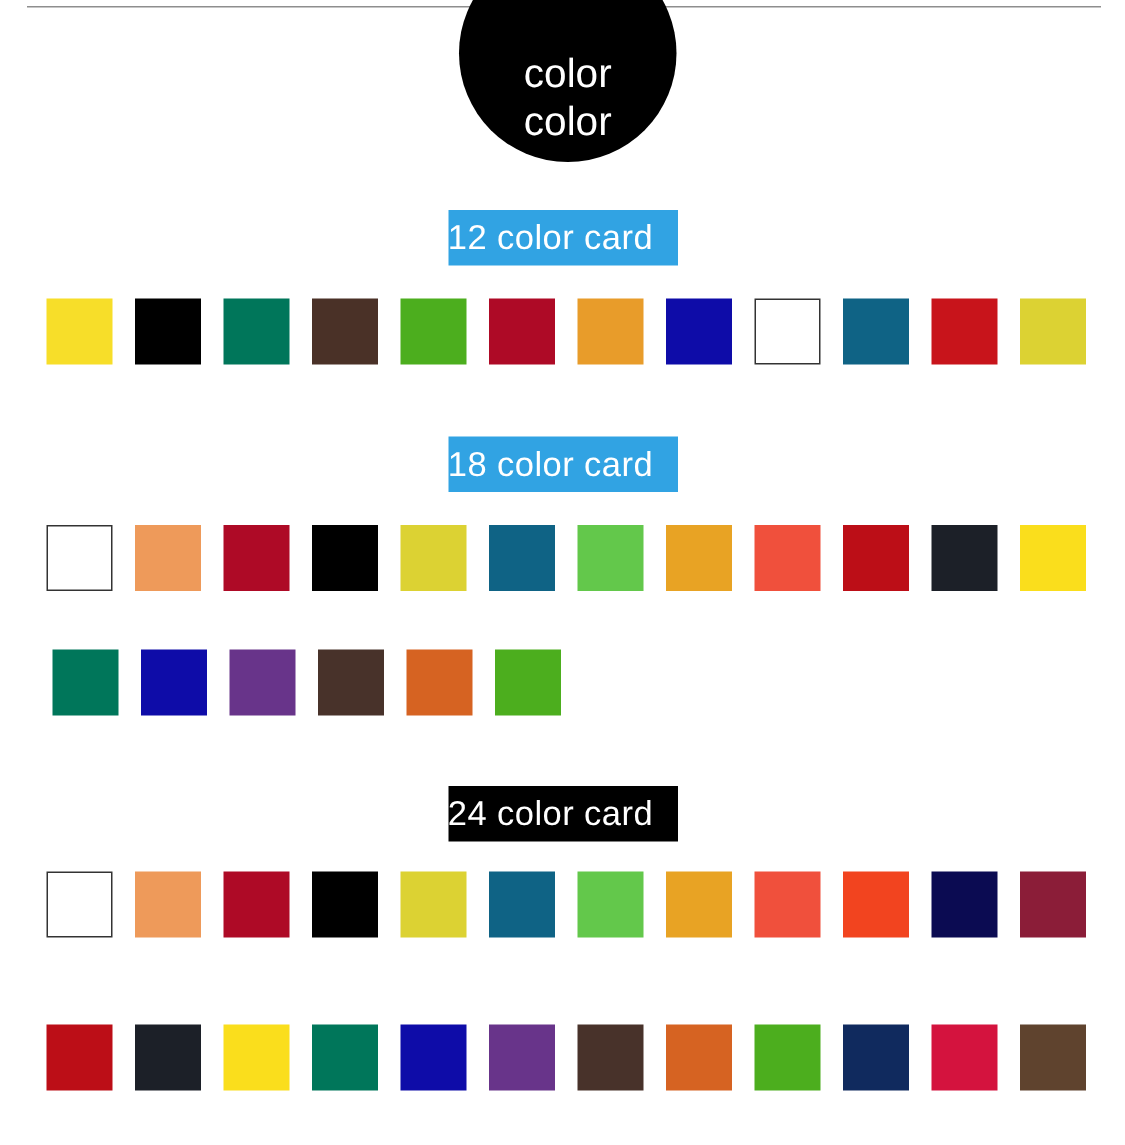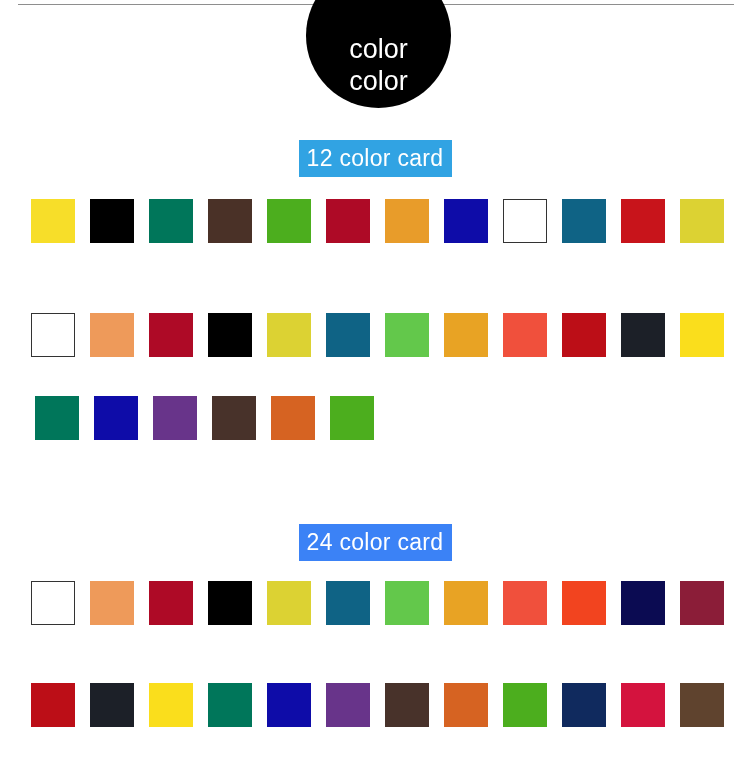--- a/index.html
+++ b/index.html
@@ -62,21 +62,21 @@
   
   .section-badge {
     display: block;
     margin: 0 auto;
     width: 153px;
     height: 37px;
     background: #31a3e3;
     color: #ffffff;
     font-size: 23px;
     line-height: 37px;
-    text-align: center;
+    text-align: left;
     font-weight: 400;
     letter-spacing: 0.3px;
   }
 
   
   .swatch-row {
     position: relative;
     height: 62px;
     margin: 0;
     padding: 0;
@@ -121,20 +121,21 @@
       <div class="swatch" title="#E89C2A" style="background: rgb(232, 156, 42);"></div>
       <div class="swatch" title="#0E0CA8" style="background: rgb(14, 12, 168);"></div>
       <div class="swatch bordered" title="#FFFFFF" style="background: rgb(255, 255, 255);"></div>
       <div class="swatch" title="#0F6385" style="background: rgb(15, 99, 133);"></div>
       <div class="swatch" title="#C8141B" style="background: rgb(200, 20, 27);"></div>
       <div class="swatch" title="#DCD233" style="background: rgb(220, 210, 51);"></div>
     </div>
 </div>
 
 <div class="section" id="section-18">
+  <span class="section-badge" style="background: rgb(49, 163, 227); color: rgb(255, 255, 255);">18 color card</span>
   <div class="swatch-row row-0">
       <div class="swatch bordered" title="#FFFFFF" style="background: rgb(255, 255, 255);"></div>
       <div class="swatch" title="#EE9A5A" style="background: rgb(238, 154, 90);"></div>
       <div class="swatch" title="#AE0A26" style="background: rgb(174, 10, 38);"></div>
       <div class="swatch" title="#000000" style="background: rgb(0, 0, 0);"></div>
       <div class="swatch" title="#DCD233" style="background: rgb(220, 210, 51);"></div>
       <div class="swatch" title="#0F6385" style="background: rgb(15, 99, 133);"></div>
       <div class="swatch" title="#63C84B" style="background: rgb(99, 200, 75);"></div>
       <div class="swatch" title="#E8A324" style="background: rgb(232, 163, 36);"></div>
       <div class="swatch" title="#F0503C" style="background: rgb(240, 80, 60);"></div>
@@ -146,21 +147,21 @@
       <div class="swatch" title="#00765A" style="background: rgb(0, 118, 90);"></div>
       <div class="swatch" title="#0E0CA8" style="background: rgb(14, 12, 168);"></div>
       <div class="swatch" title="#68348A" style="background: rgb(104, 52, 138);"></div>
       <div class="swatch" title="#48322A" style="background: rgb(72, 50, 42);"></div>
       <div class="swatch" title="#D66322" style="background: rgb(214, 99, 34);"></div>
       <div class="swatch" title="#4CAE1E" style="background: rgb(76, 174, 30);"></div>
     </div>
 </div>
 
 <div class="section" id="section-24">
-  <span class="section-badge" style="background: #3b82f6; color: rgb(255, 255, 255);">24 color card</span>
+  <span class="section-badge" style="background: #000000; color: rgb(255, 255, 255);">24 color card</span>
   <div class="swatch-row row-0">
       <div class="swatch bordered" title="#FFFFFF" style="background: rgb(255, 255, 255);"></div>
       <div class="swatch" title="#EE9A5A" style="background: rgb(238, 154, 90);"></div>
       <div class="swatch" title="#AE0A26" style="background: rgb(174, 10, 38);"></div>
       <div class="swatch" title="#000000" style="background: rgb(0, 0, 0);"></div>
       <div class="swatch" title="#DCD233" style="background: rgb(220, 210, 51);"></div>
       <div class="swatch" title="#0F6385" style="background: rgb(15, 99, 133);"></div>
       <div class="swatch" title="#63C84B" style="background: rgb(99, 200, 75);"></div>
       <div class="swatch" title="#E8A324" style="background: rgb(232, 163, 36);"></div>
       <div class="swatch" title="#F0503C" style="background: rgb(240, 80, 60);"></div>

